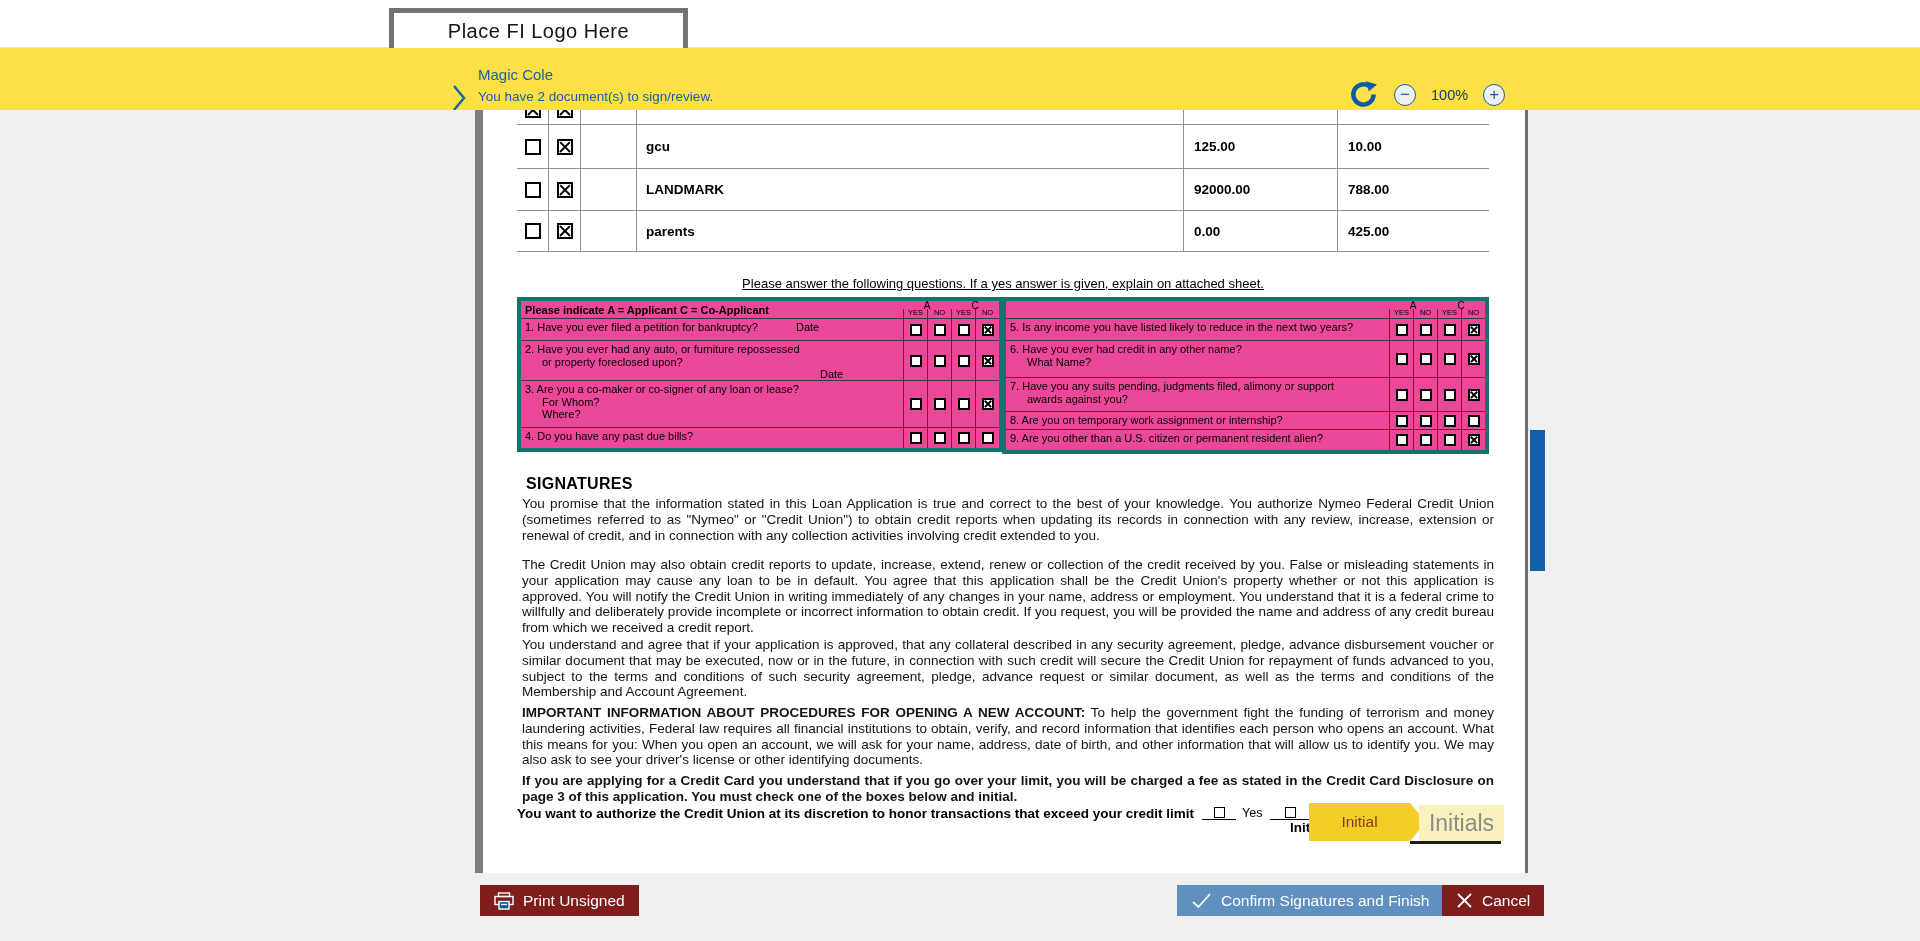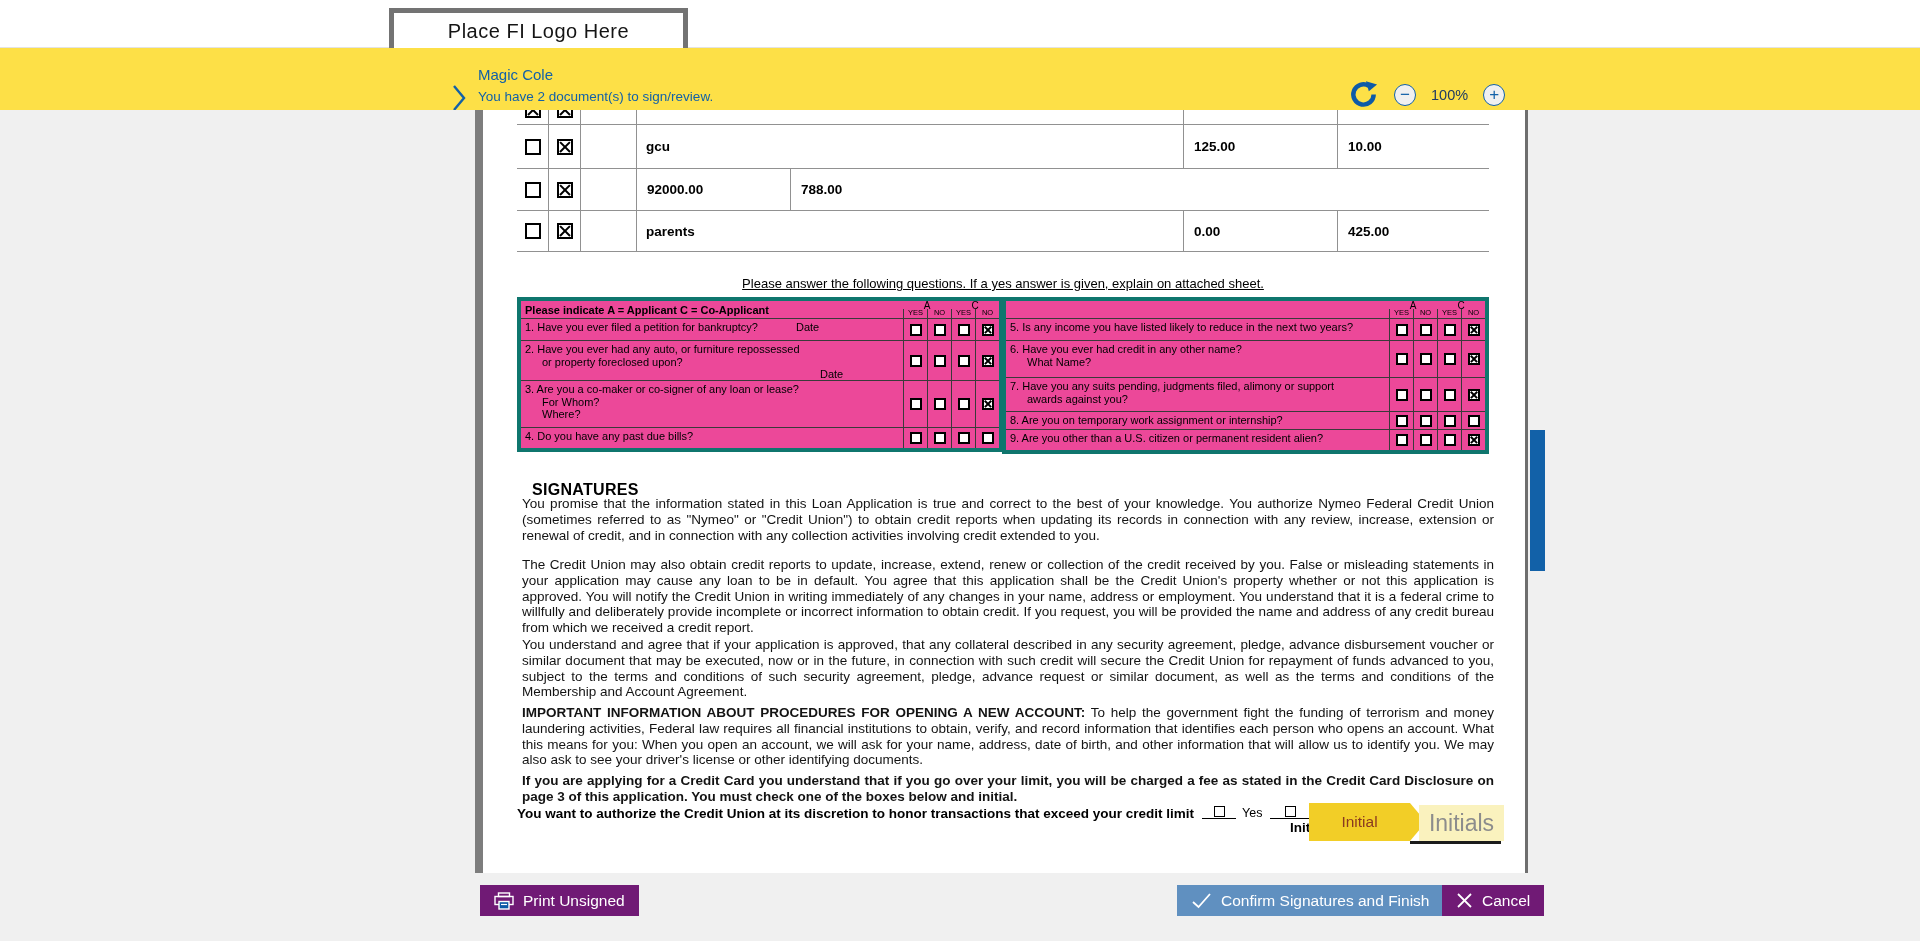--- a/index.html
+++ b/index.html
@@ -69,25 +69,25 @@
   .qcbs{display:flex;width:96px;box-sizing:border-box;position:relative;}
   .qcb{width:24px;box-sizing:border-box;border-left:1px solid #3a3a3a;display:flex;
     align-items:center;justify-content:center;}
   .qcbs-head{align-items:flex-end;height:100%;}
   .yn{display:flex;width:24px;box-sizing:border-box;border-left:1px solid #3a3a3a;
     font-size:7.5px;justify-content:center;padding-bottom:1px;height:9px;align-items:flex-end;}
   .ac{position:absolute;top:-1px;width:48px;text-align:center;font-size:10px;}
   .ac.a{left:0;} .ac.c{left:48px;}
 
   
-  .sig-title{position:absolute;left:0;top:356px;margin:15px;font-size:16px;font-weight:bold;letter-spacing:.3px;}
+  .sig-title{position:absolute;left:0;top:356px;margin:9px;font-size:16px;font-weight:bold;letter-spacing:.3px;}
   .para{position:absolute;left:0;margin:5px;width:972px;font-size:13.5px;line-height:15.8px;
     text-align:justify;color:#131313;}
   .p1{top:381px;} .p2{top:442px;} .p3{top:522px;} .p4{top:590px;} .p5{top:658px;font-weight:bold;}
-  .auth-line{position:absolute;left:0;top:696px;width:972px;display:flex;align-items:flex-start;
+  .auth-line{position:absolute;left:0;top:696px;width:972px;display:flex;align-items:center;
     font-size:13.5px;white-space:nowrap;}
   .auth-line b{font-weight:bold;}
   .ul-cb{display:inline-flex;justify-content:center;border-bottom:1.5px solid #000;
     margin:0 6px 1px 8px;align-items:flex-end;}
   .ul-cb.w1{width:34px;} .ul-cb.w2{width:40px;}
   .ul-cb .cb{margin-bottom:1px;}
   .yn-label{font-size:12.5px;margin-bottom:1px;}
   .initial-hidden{position:absolute;left:773px;top:710px;font-size:13.5px;font-weight:bold;}
 
   
@@ -98,21 +98,21 @@
     border-top:19px solid transparent;border-bottom:19px solid transparent;border-left:16px solid #f2ce27;}
   .tag-flag span{color:#8a3a20;font-size:15.5px;}
   .tag-field{position:absolute;left:1419px;top:695px;width:85px;height:36px;background:#faf2be;
     display:flex;align-items:center;justify-content:center;}
   .tag-field span{color:#8c8c8c;font-size:23px;}
   .tag-underline{position:absolute;left:1410px;top:731px;width:91px;height:3px;background:#1b1b1b;}
 
   
   .btn{position:absolute;top:775px;height:31px;display:flex;align-items:center;gap:9px;
     border:none;color:#fff;font-size:15.5px;font-family:inherit;cursor:pointer;padding:0 14px;}
-  .btn.dark{background:#701a75;justify-content:flex-end;}
+  .btn.dark{background:#7f1d1d;justify-content:flex-end;}
   .btn.muted{background:#6090c0;}
   .btn-print{left:480px;}
   .btn-confirm{left:1177px;}
   .btn-cancel{left:1442px;}
 </style>
 </head>
 <body>
 
 <div class="app">
 
@@ -172,20 +172,21 @@
               <div class="dcell amtcell last">10.00</div>
             </div>
             <div class="drow" style="height: 42px;">
               <div class="dcell cbcell">
                 <span class="cb big"></span>
               </div>
               <div class="dcell cbcell">
                 <span class="cb big checked"></span>
               </div>
               <div class="dcell gapcell"></div>
+              <div class="dcell namecell">LANDMARK</div>
               <div class="dcell amtcell">92000.00</div>
               <div class="dcell amtcell last">788.00</div>
             </div>
             <div class="drow" style="height: 41px;">
               <div class="dcell cbcell">
                 <span class="cb big"></span>
               </div>
               <div class="dcell cbcell">
                 <span class="cb big checked"></span>
               </div>

